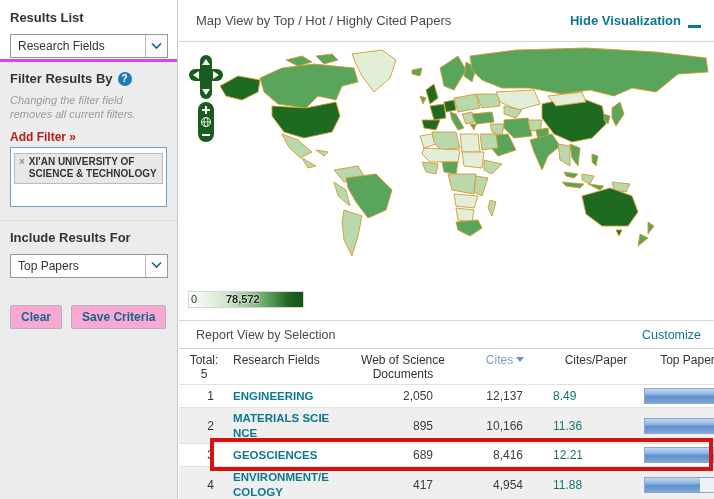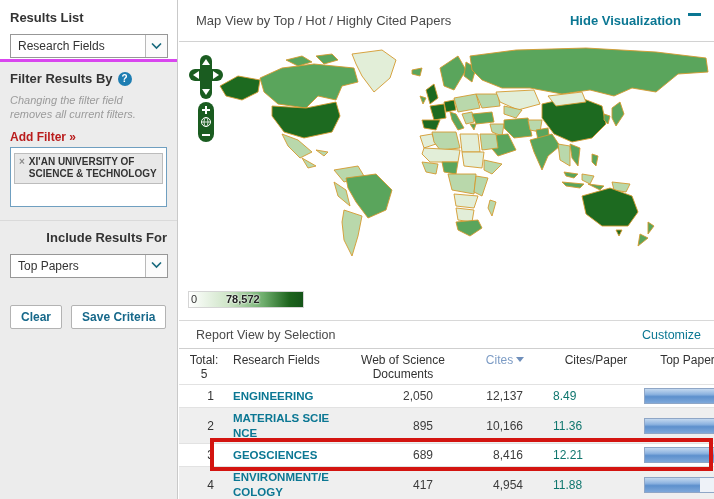--- a/index.html
+++ b/index.html
@@ -17,28 +17,28 @@
   .dd-chev{width:21px;height:22px;border-left:1px solid #b9b9b9;display:flex;align-items:center;justify-content:center;background:#fbfbfb;}
   .filter-panel{position:absolute;left:0;right:0;top:59px;bottom:0;background:#ececec;border-top:3px solid #d946ef;padding:9px 10px;box-sizing:border-box;}
   .fp-title{font-size:13px;font-weight:bold;color:#333;display:flex;align-items:center;}
   .help-badge{display:inline-block;width:14px;height:14px;border-radius:50%;background:#1d7db2;color:#fff;font-size:10px;font-weight:bold;text-align:center;line-height:14px;margin-left:5px;cursor:pointer;}
   .fp-note{font-size:11px;font-style:italic;color:#9b9b9b;line-height:1.3;margin:7px 0 5px 0;}
   .add-filter{font-size:12px;font-weight:bold;color:#b91c1c;text-decoration:none;display:inline-block;margin-bottom:3px;cursor:pointer;}
   .filter-box{background:#fff;border:1px solid #6f9fc0;height:52px;padding:3px;margin-bottom:13px;}
   .chip{display:inline-flex;align-items:flex-start;gap:4px;background:#e8e8e8;border:1px solid #bcbcbc;padding:2px 4px;font-size:10px;font-weight:bold;color:#333;line-height:1.25;max-width:150px;cursor:pointer;}
   .chip-x{color:#8b8b8b;font-size:10px;line-height:1.25;}
   .fp-divider{border-top:1px solid #dadada;margin:0 -10px 9px -10px;}
-  .include-heading{font-size:13px;font-weight:bold;color:#333;margin:4px 0 9px 0;text-align:right;}
+  .include-heading{font-size:13px;font-weight:bold;color:#333;margin:4px 0 9px 0;}
   .btn-row{margin-top:27px;display:flex;gap:9px;}
-  .btn{background:#ffffff;border:1px solid #b3b3b3;border-radius:2px;color:#16688a;font-size:12px;font-weight:bold;padding:4px 10px;font-family:inherit;cursor:pointer;}
+  .btn{background:#f9a8d4;border:1px solid #b3b3b3;border-radius:2px;color:#16688a;font-size:12px;font-weight:bold;padding:4px 10px;font-family:inherit;cursor:pointer;}
   
   .main{position:absolute;left:179px;top:0;width:535px;bottom:0;background:#fff;}
   .map-header{height:41px;display:flex;align-items:center;justify-content:space-between;padding:0 13px 0 17px;}
   .map-title{font-size:13px;color:#4a4a4a;}
-  .hide-link{font-size:13px;font-weight:bold;color:#0b7793;display:flex;align-items:flex-start;gap:7px;cursor:pointer;}
+  .hide-link{font-size:13px;font-weight:bold;color:#0b7793;display:flex;align-items:flex-end;gap:7px;cursor:pointer;}
   .minus-glyph{display:inline-block;width:13px;height:3px;background:#0b7793;}
   .map-area{position:relative;height:278px;border-top:1px solid #d2d2d2;background:#fff;}
   .worldmap{position:absolute;left:7px;top:2px;}
   .worldmap path, .worldmap polygon{stroke:#d49a2f;stroke-width:0.9;stroke-linejoin:round;}
   .c-dark{fill:#1d6a20;}
   .c-mid{fill:#5aa55c;}
   .c-light{fill:#b9d8ab;}
   .c-pale{fill:#e2eed8;}
   .pan-control{position:absolute;left:10px;top:13px;cursor:pointer;}
   .zoom-pill{position:absolute;left:19px;top:60px;cursor:pointer;}

